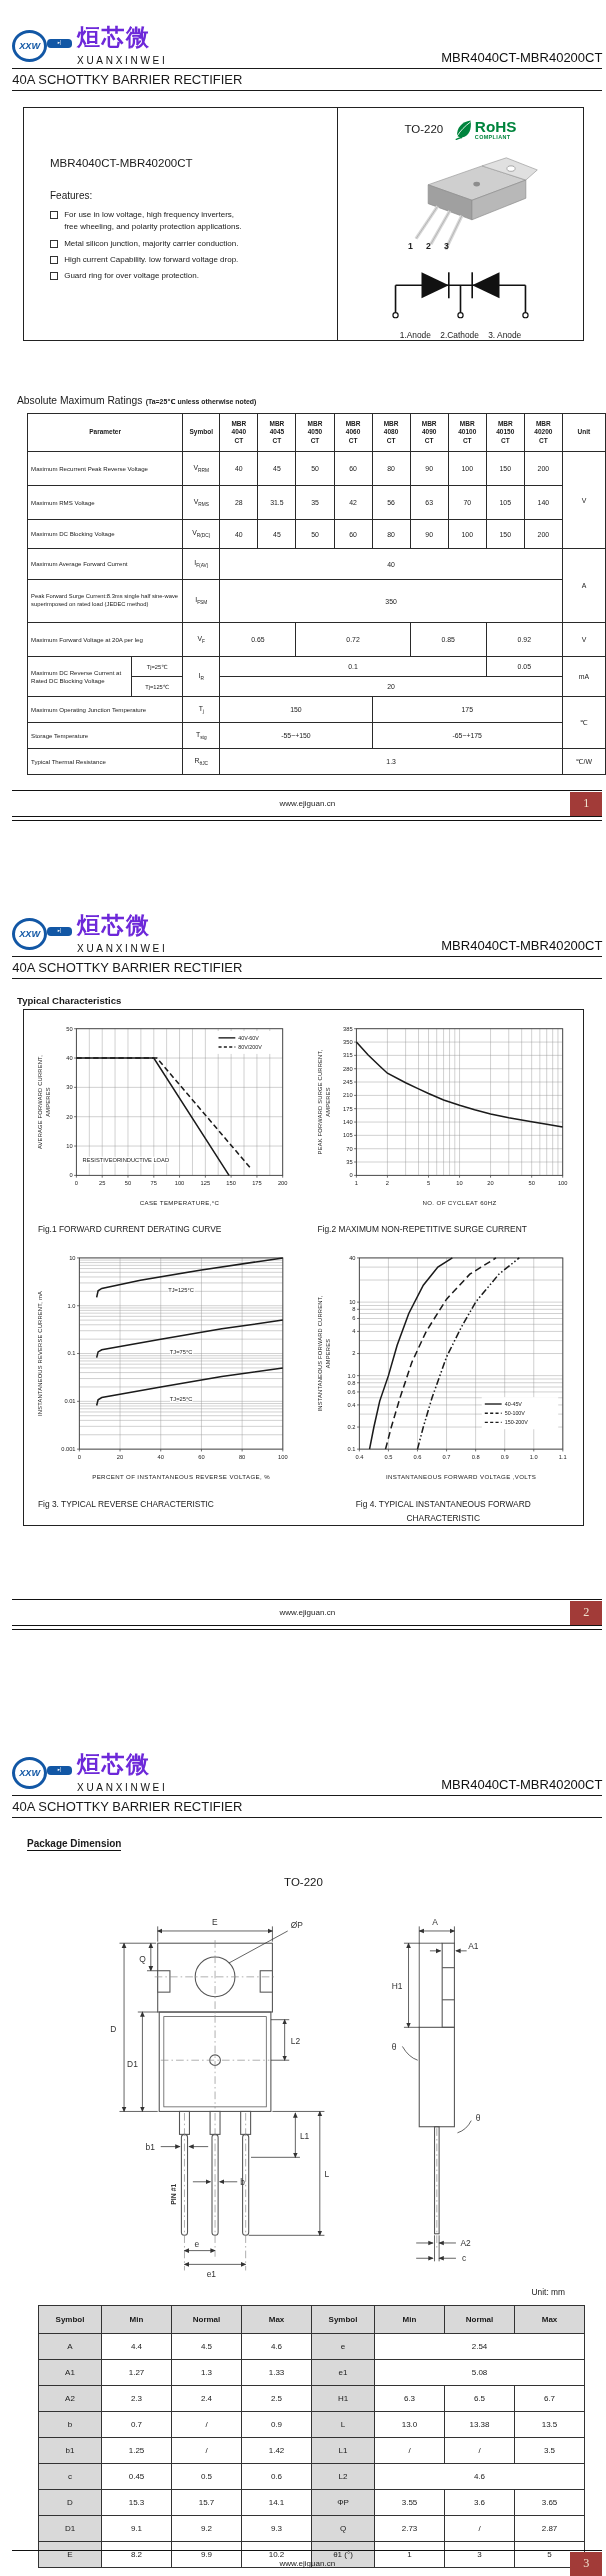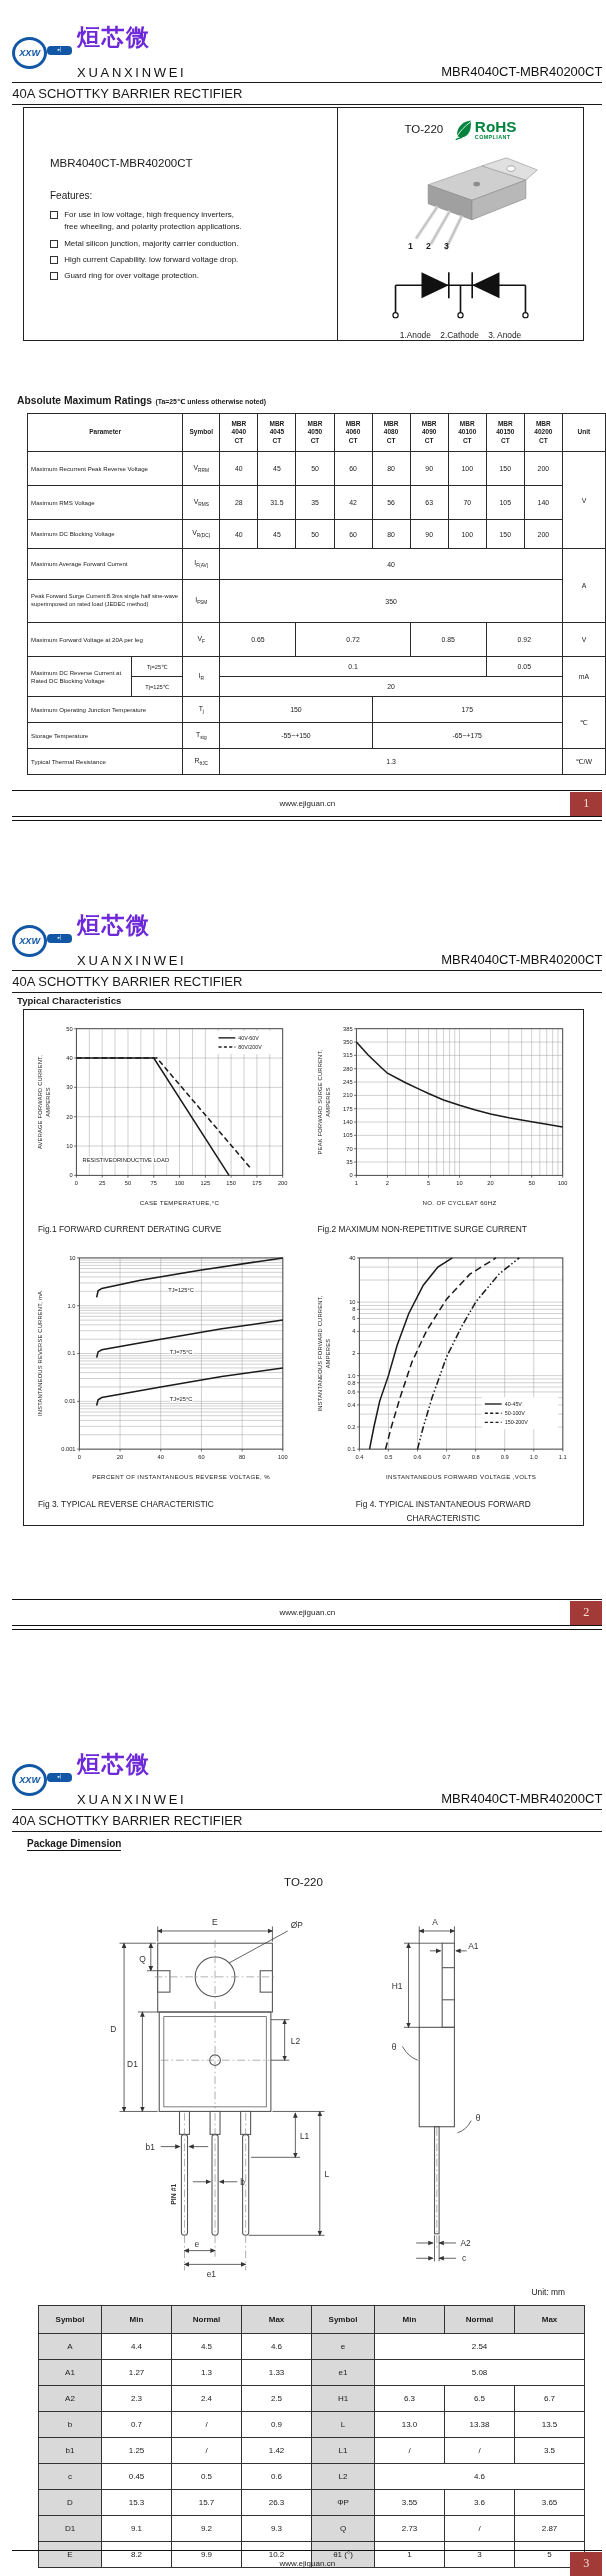--- a/index.html
+++ b/index.html
@@ -10,21 +10,21 @@
   
   .hdr{position:absolute;left:12.2px;right:4.6px;top:26px;}
   #p2 .hdr,#p3 .hdr{top:34px;}
   .hdr-row1{display:flex;justify-content:space-between;align-items:flex-end;}
   .logo{display:flex;align-items:center;gap:5.4px;}
   .logo-mark{display:flex;flex-direction:row;align-items:center;}
   .logo-circle{width:35px;height:32px;border:3.8px solid #1257a5;border-radius:50%;display:flex;align-items:center;justify-content:center;box-sizing:border-box;}
   .logo-xxw{font-size:9.2px;font-weight:900;font-style:italic;color:#1257a5;letter-spacing:0;}
   .logo-pill{width:24.5px;height:8.4px;background:#1257a5;border-radius:3.8px;margin-top:-5.4px;display:flex;align-items:center;justify-content:center;color:#fff;font-size:4.6px;line-height:1;}
   .logo-cn{font-size:23px;font-weight:bold;letter-spacing:1.5px;color:#6d28d9;line-height:1;}
-  .logo-en{font-size:13px;letter-spacing:2.7px;color:#111;margin-top:16px;}
+  .logo-en{font-size:10px;letter-spacing:2.7px;color:#111;margin-top:6px;}
   .part{font-size:13px;color:#111;padding-bottom:0.8px;}
   .rule1{border-top:1.1px solid #1a1a1a;margin-top:1.5px;}
   .hdr-sub{font-size:13px;margin-top:3.1px;}
   .rule2{border-top:1.9px solid #1a1a1a;margin-top:3.8px;}
 
   
   .footer{position:absolute;left:12.2px;right:4.6px;}
   #p1 .footer{top:790px;} #p2 .footer{top:719px;} #p3 .footer{top:831px;}
   .f-top{border-top:1.5px solid #111;}
   .f-mid{position:relative;height:25px;display:flex;align-items:center;justify-content:center;}
@@ -45,21 +45,21 @@
   .to220-label{font-size:11.5px;}
   .rohs{display:flex;align-items:flex-end;gap:1px;}
   .rohs1{font-size:15.3px;font-weight:800;color:#00843D;line-height:1;}
   .rohs2{font-size:5.4px;font-weight:bold;color:#00843D;letter-spacing:0.4px;}
   .pkg3d{margin-top:3.1px;}
   .diode-sym{margin-top:1.5px;}
   .pin-caption{font-size:8.4px;white-space:pre;margin-top:4.6px;}
 
   
   .amr-head{position:absolute;left:17px;top:393px;}
-  .amr-title{font-size:10.3px;font-weight:bold;display:inline;margin-top:33px;}
+  .amr-title{font-size:10.3px;font-weight:normal;display:inline;margin-top:33px;}
   .amr-note{font-size:6.9px;font-weight:bold;display:inline;}
   table.amr{position:absolute;left:27px;top:413px;width:579px;border-collapse:collapse;table-layout:fixed;border:1.5px solid #222;}
   .amr th,.amr td{border:0.8px solid #2a2a2a;overflow:hidden;}
   .amr thead th{font-size:6.5px;font-weight:bold;line-height:1.3;}
   .amr td.p{font-size:6.1px;text-align:left;padding:1.5px 3.1px;line-height:1.3;}
   .amr td.pp{font-size:5.8px;}
   .amr td.c{font-size:5.7px;text-align:center;}
   .amr td.s{font-size:6.9px;text-align:center;}
   .amr td.s sub{font-size:4.8px;}
   .amr td.v,.amr td.u{font-size:6.9px;text-align:center;}
@@ -939,21 +939,21 @@
           <td>0.45</td>
           <td>0.5</td>
           <td>0.6</td>
           <td class="dsym">L2</td>
           <td colspan="3">4.6</td>
         </tr>
         <tr>
           <td class="dsym">D</td>
           <td>15.3</td>
           <td>15.7</td>
-          <td>26.3</td>
+          <td>14.1</td>
           <td class="dsym">ΦP</td>
           <td>3.55</td>
           <td>3.6</td>
           <td>3.65</td>
         </tr>
         <tr>
           <td class="dsym">D1</td>
           <td>9.1</td>
           <td>9.2</td>
           <td>9.3</td>

